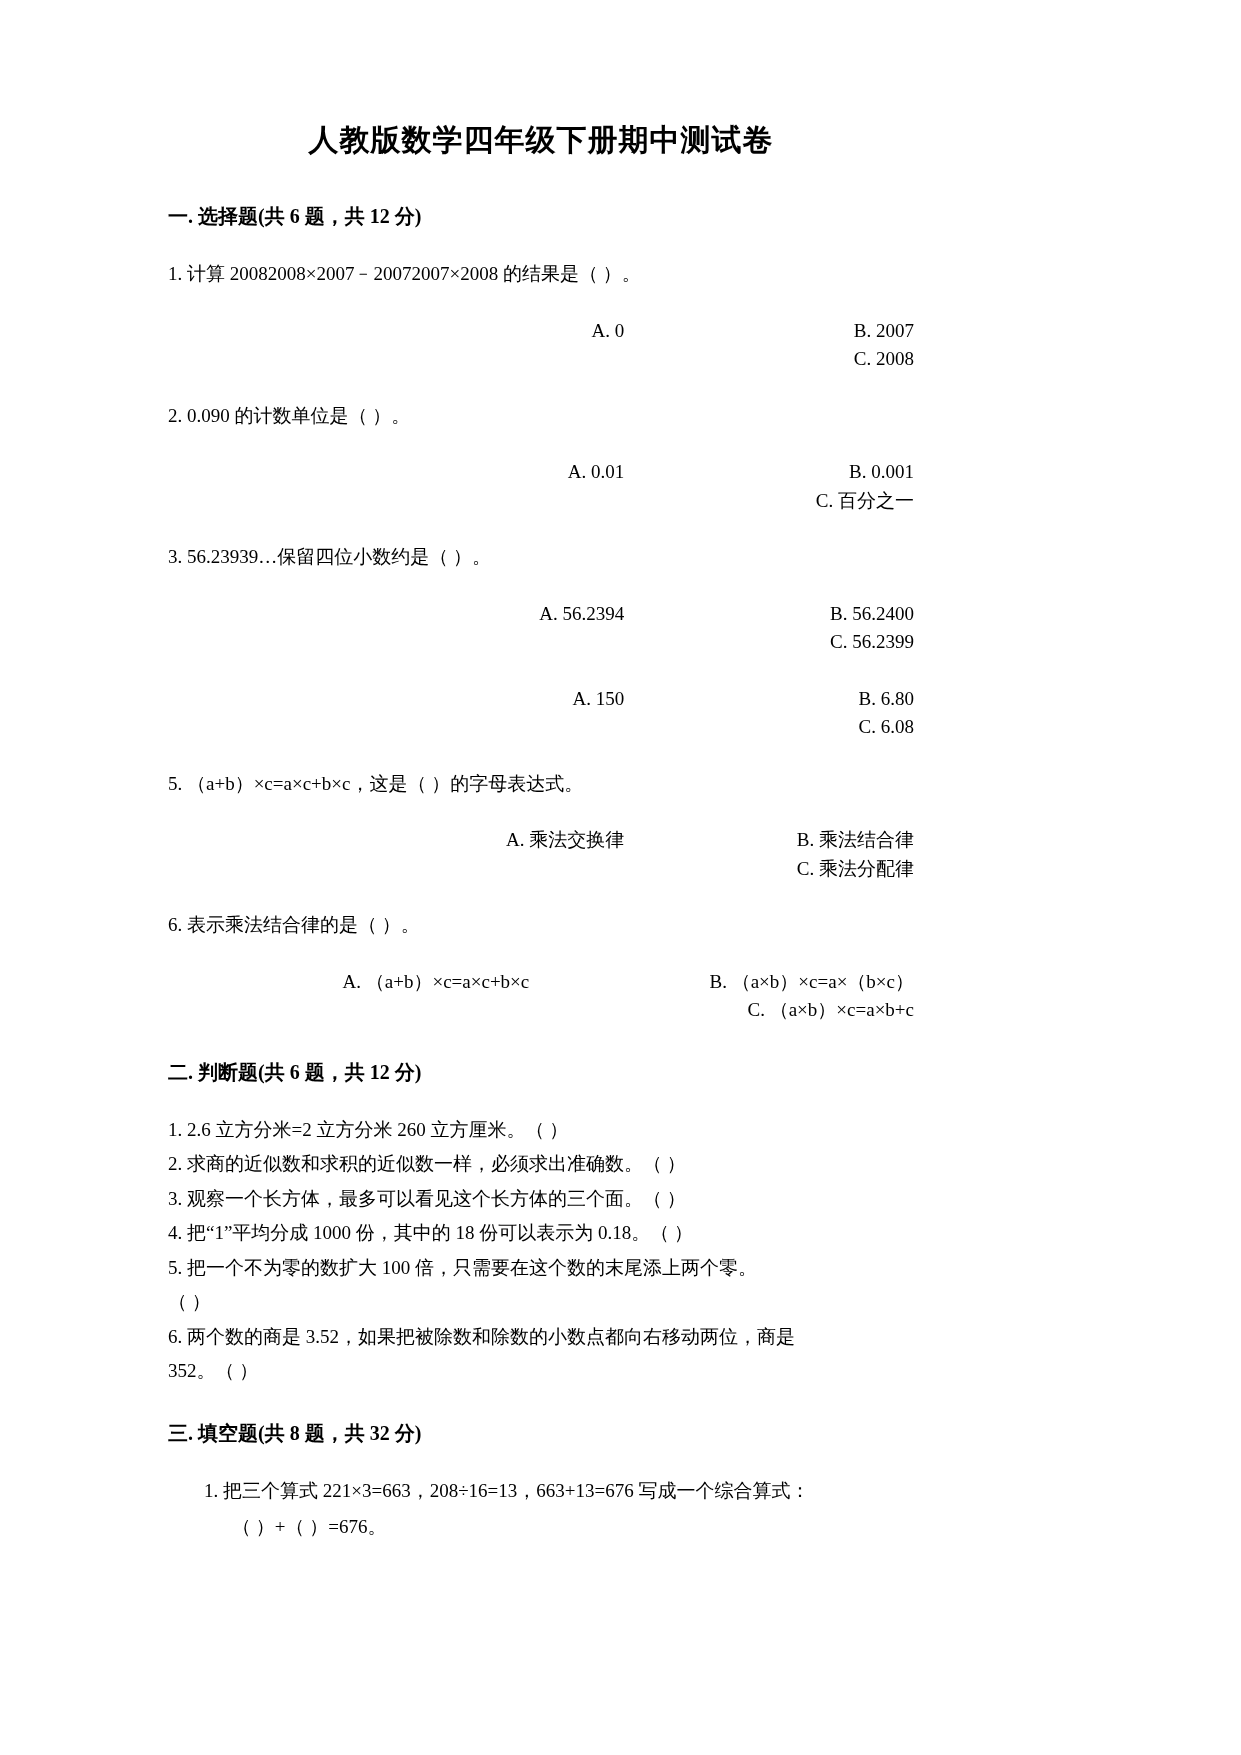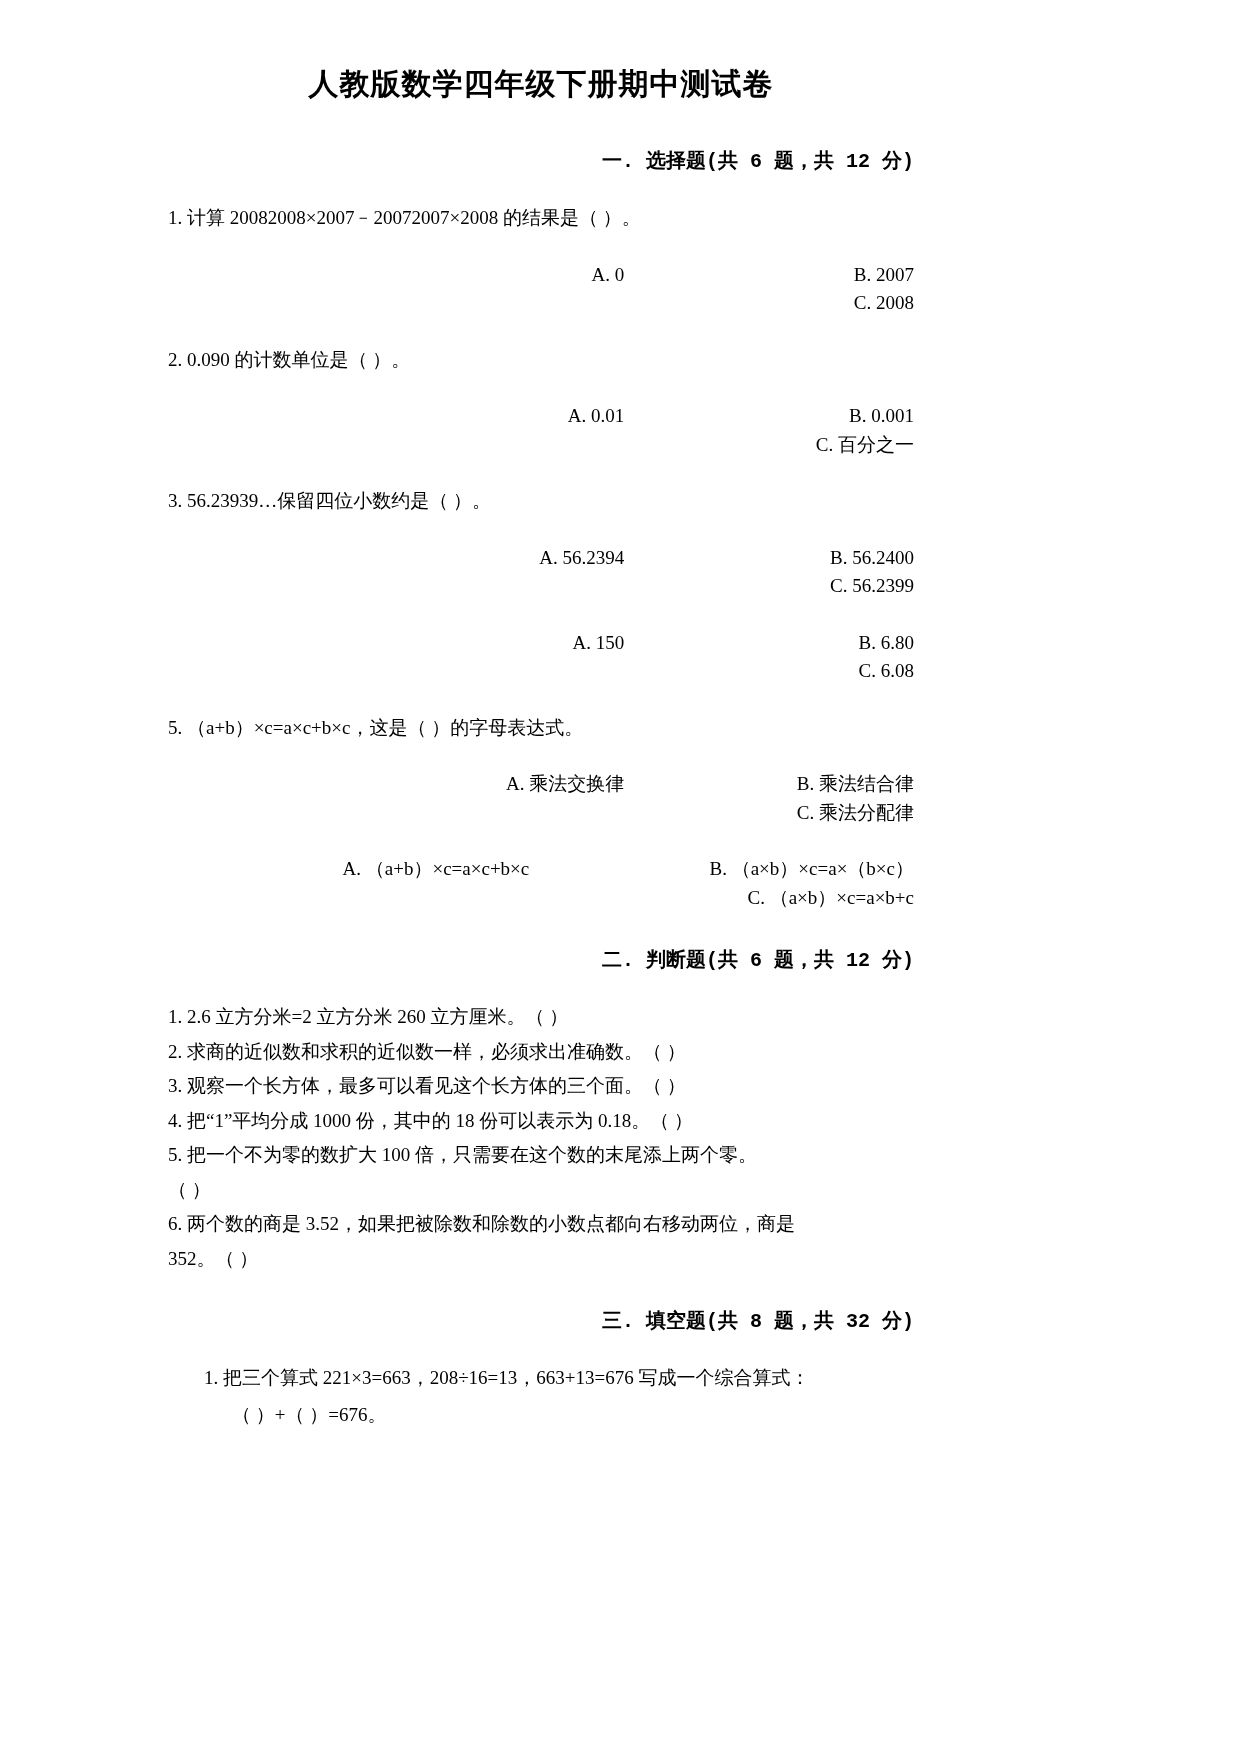--- a/index.html
+++ b/index.html
@@ -8,38 +8,37 @@
     background: #ffffff;
   }
   body {
     font-family: "Liberation Serif", serif;
     color: #000000;
   }
   .page {
     width: 1082px;
     height: 1755px;
     box-sizing: border-box;
-    padding: 64px 168px 0 168px;
+    padding: 120px 168px 0 168px;
     position: relative;
     overflow: hidden;
   }
   .doc-title {
     text-align: center;
     font-size: 30px;
     font-weight: bold;
     letter-spacing: 1px;
     margin: 0 0 42px 0;
     font-family: "DejaVu Sans", sans-serif;
   }
   .section-head {
     font-size: 20px;
     font-weight: bold;
     margin: 0 0 30px 0;
-    font-family: Liberation Mono, monospace;
-    text-align: right;
+    font-family: Liberation Serif, serif;
   }
   .q {
     font-size: 19px;
     line-height: 1.5;
     margin: 0 0 28px 0;
   }
   .opts {
     font-size: 19px;
     line-height: 1.5;
     margin: 0 0 28px 0;
@@ -112,20 +111,21 @@
       <span class="o o3">C. 6.08</span>
     </div>
 
     <div class="q">5. （a+b）×c=a×c+b×c，这是（      ）的字母表达式。</div>
     <div class="opts">
       <span class="o o1">A. 乘法交换律</span>
       <span class="o o2">B. 乘法结合律</span>
       <span class="o o3">C. 乘法分配律</span>
     </div>
 
+    <div class="q">6. 表示乘法结合律的是（      ）。</div>
     <div class="opts">
       <span class="o" style="width:340px">A. （a+b）×c=a×c+b×c</span>
       <span class="o" style="width:380px">B. （a×b）×c=a×（b×c）</span>
       <span class="o">C. （a×b）×c=a×b+c</span>
     </div>
   </div>
 
   <div class="section-block tf-list">
     <div class="section-head head-space-top">二. 判断题(共 6 题，共 12 分)</div>
 

